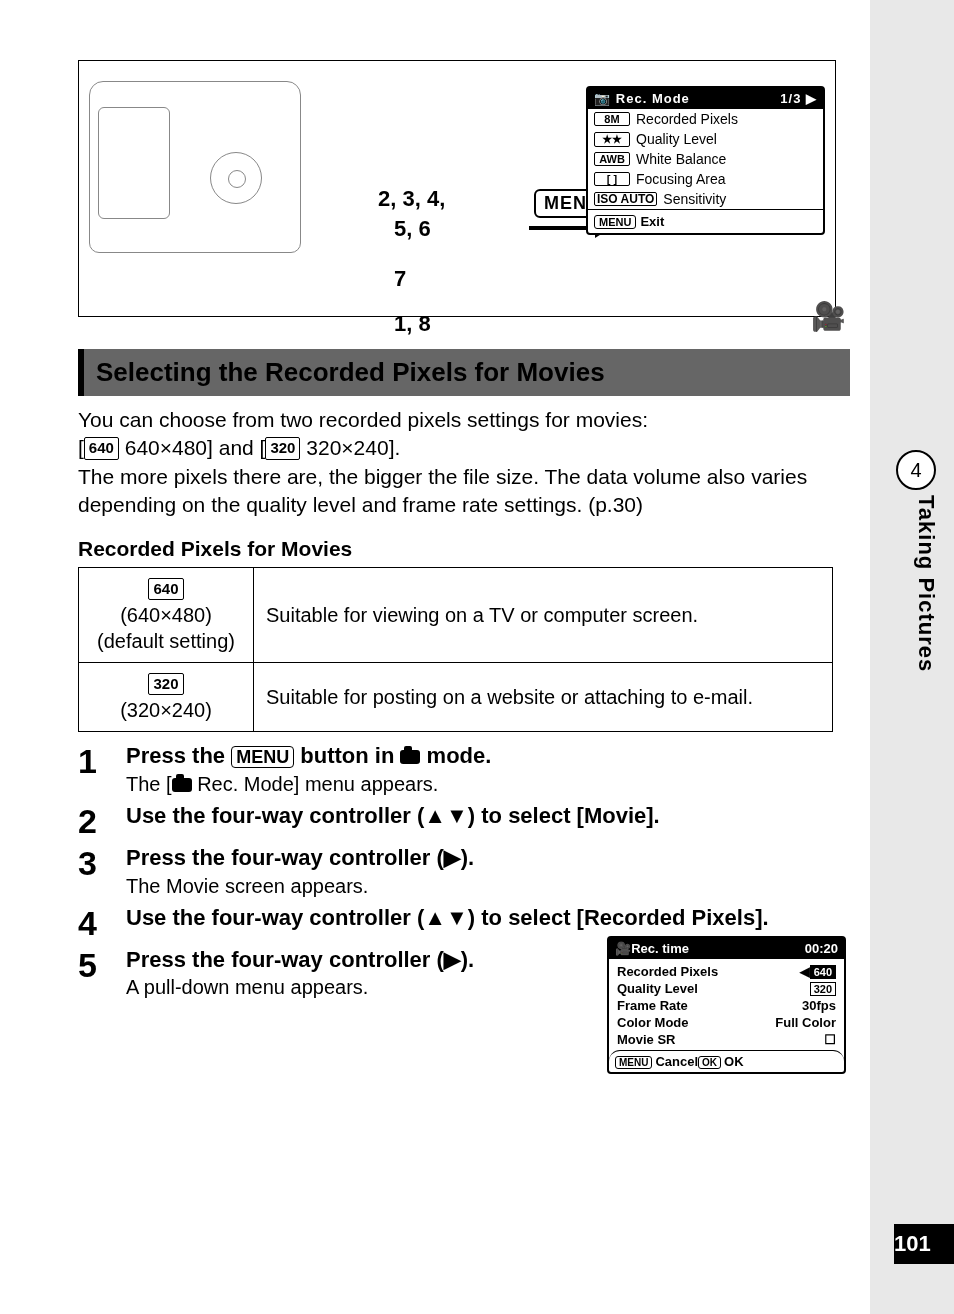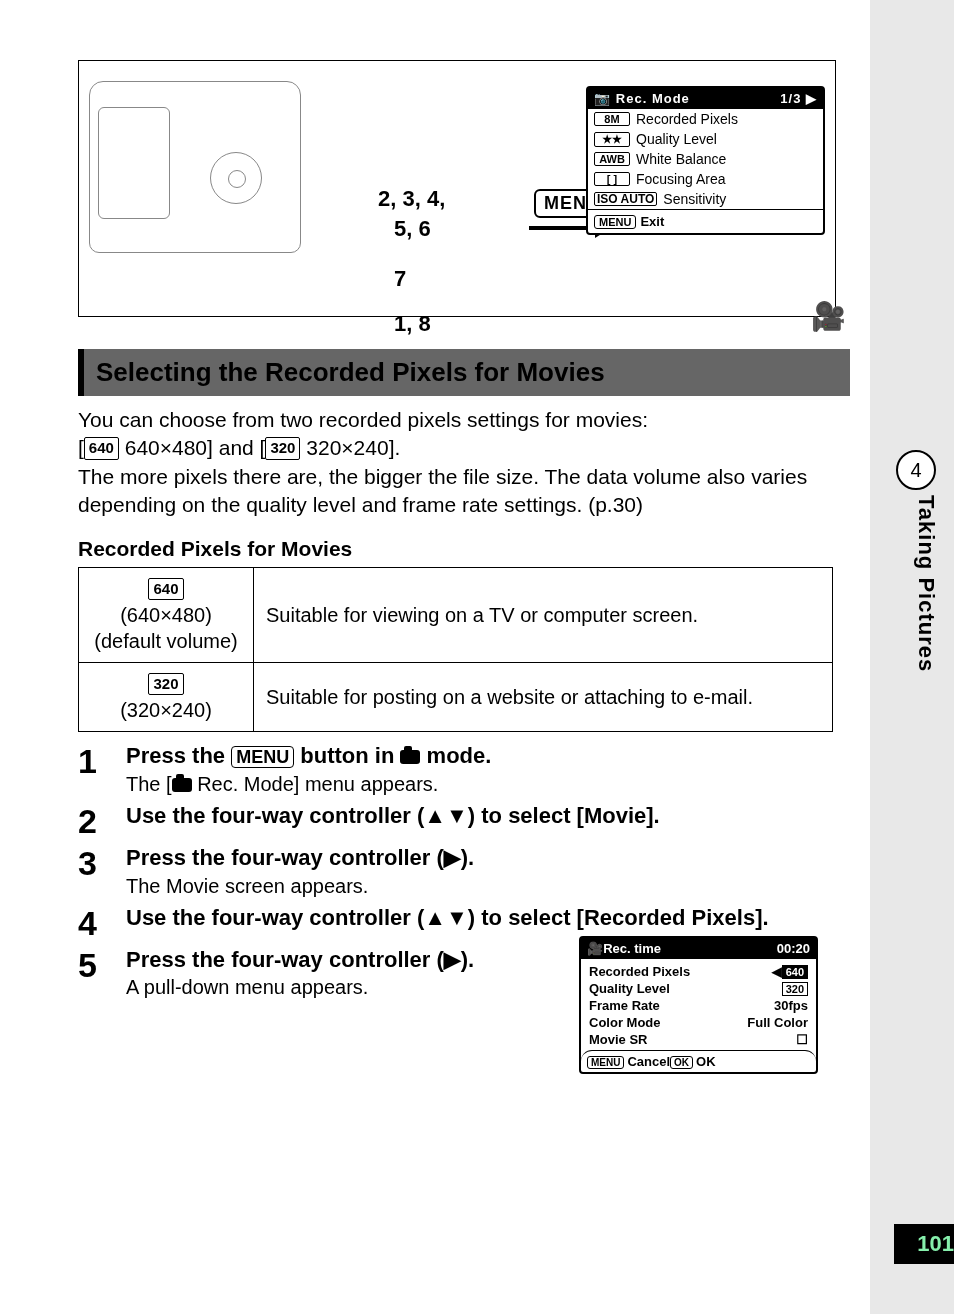--- a/index.html
+++ b/index.html
@@ -50,24 +50,24 @@
     font-weight: bold;
     letter-spacing: 1px;
   }
   .page-num {
     position: absolute;
     right: 0;
     bottom: 50px;
     width: 60px;
     height: 40px;
     background: #000;
-    color: #86efac;
+    color: #ffffff;
     font-size: 22px;
     font-weight: bold;
-    text-align: right;
+    text-align: left;
     line-height: 40px;
   }
   
   .diagram-box {
     margin: 20px 34px 15px 78px;
     border: 1px solid #000;
     height: 235px;
     position: relative;
     padding: 10px;
   }
@@ -284,21 +284,21 @@
     position:absolute;
     top:-4px; left:4px;
     width:8px;height:4px;
     background:#000;
     border-radius:2px 2px 0 0;
   }
   
   .lcd2-wrap { position: relative; }
   .lcd2 {
     position: absolute;
-    right: 32px;
+    right: 4px;
     top: -10px;
     width: 235px;
     border: 2px solid #000;
     border-radius: 4px;
     font-size: 13px;
     background:#fff;
   }
   .lcd2-header {
     background:#000;color:#fff;
     padding:3px 6px;
@@ -381,21 +381,21 @@
   </div>
 
   <div class="sub-heading">Recorded Pixels for Movies</div>
 
   <table class="pix-table">
     <tbody>
         <tr>
       <td class="left">
         <span class="pix-box">640</span><br>
         <span>(640×480)</span><br>
-        <span>(default volume)</span>
+        <span>(default setting)</span>
       </td>
       <td>Suitable for viewing on a TV or computer screen.</td>
     </tr>
     <tr>
       <td class="left">
         <span class="pix-box">320</span><br>
         <span>(320×240)</span>
       </td>
       <td>Suitable for posting on a website or attaching to e-mail.</td>
     </tr>

